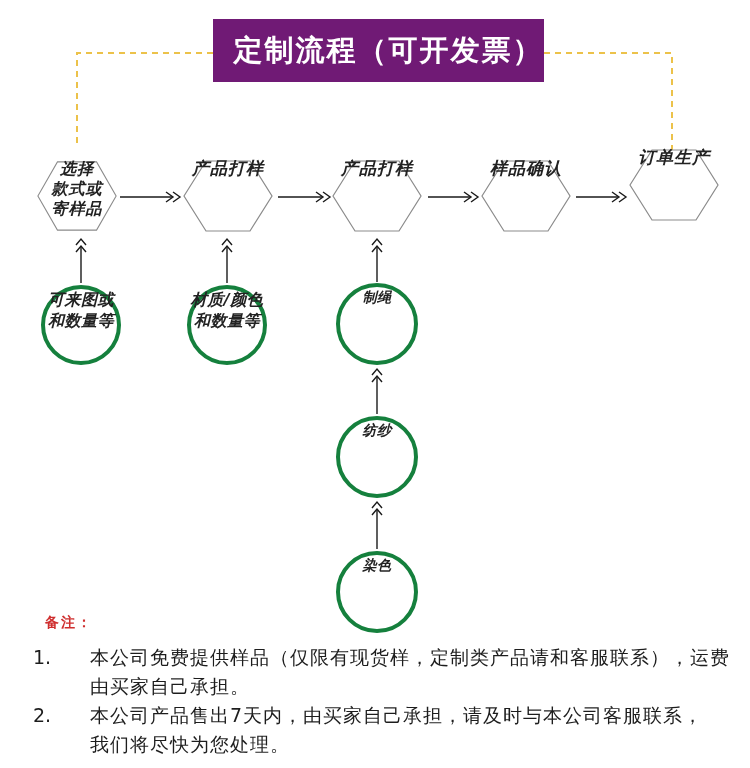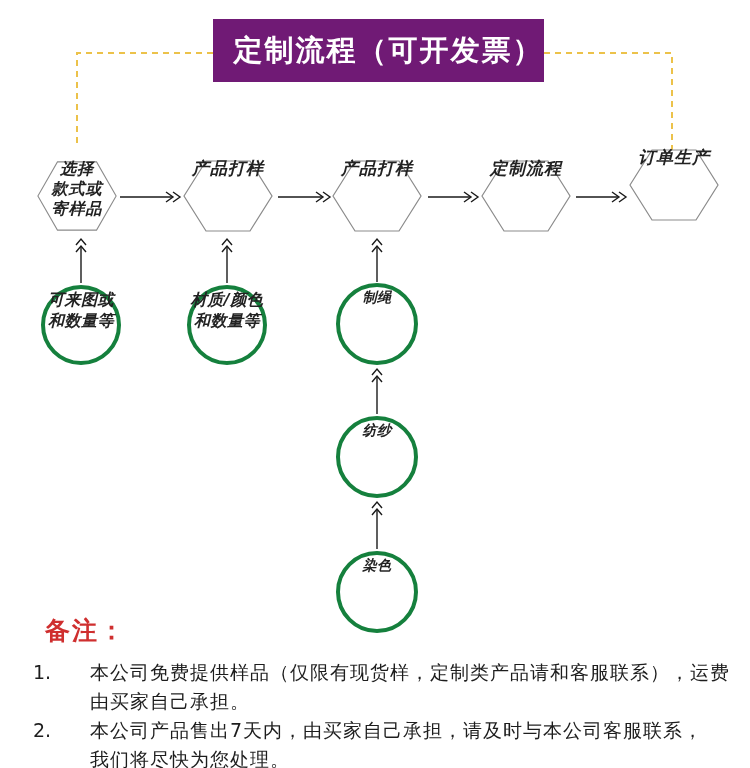--- a/index.html
+++ b/index.html
@@ -74,21 +74,21 @@
   
   .remarks {
     position: absolute;
     left: 0; top: 614px;
     width: 750px;
     z-index: 2;
     color: #1d1d1d;
   }
   .remarks-label {
     margin-left: 45px;
-    font-size: 25px;
+    font-size: 14px;
     font-weight: 700;
     color: #cf2f2f;
     letter-spacing: 2px;
   }
   .remark-item {
     position: relative;
     padding-left: 56px;
     padding-right: 12px;
     font-size: 19px;
     line-height: 29px;
@@ -193,21 +193,21 @@
     <div class="txt">
       <div class="hex-line">产品打样</div>
     </div>
   </div>
 
   <div class="node hex hex4">
     <svg class="hex-shape" viewBox="0 0 90 76" preserveAspectRatio="none">
       <polygon points="1,38 23,3 67,3 89,38 67,73 23,73" fill="#ffffff" stroke="#8b8b8b" stroke-width="1.2"></polygon>
     </svg>
     <div class="txt">
-      <div class="hex-line">定制流程</div>
+      <div class="hex-line">样品确认</div>
     </div>
   </div>
 
   <div class="node hex hex5">
     <svg class="hex-shape" viewBox="0 0 90 76" preserveAspectRatio="none">
       <polygon points="1,38 23,3 67,3 89,38 67,73 23,73" fill="#ffffff" stroke="#8b8b8b" stroke-width="1.2"></polygon>
     </svg>
     <div class="txt">
       <div class="hex-line">订单生产</div>
     </div>

